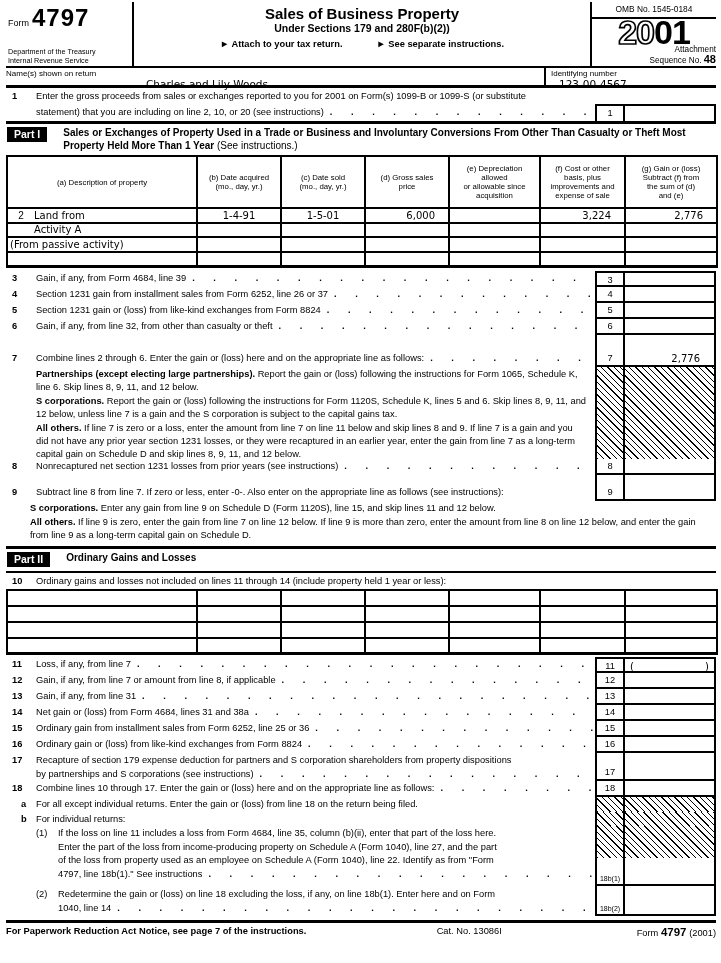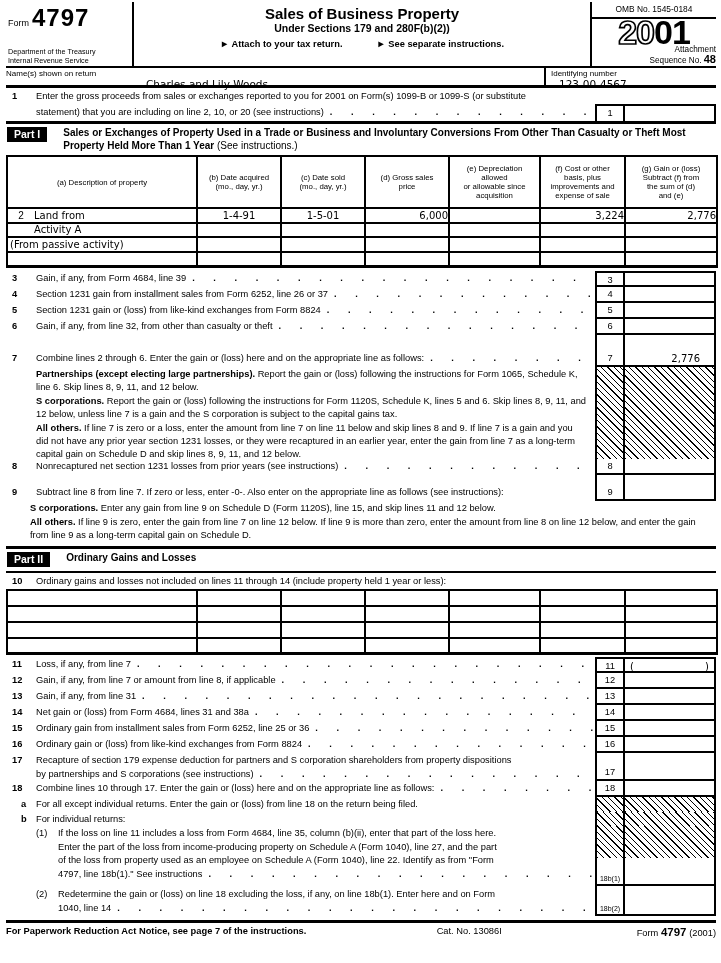--- a/index.html
+++ b/index.html
@@ -73,21 +73,21 @@
   .pnote { font-weight: normal; }
   
   table.ptable { border-collapse: collapse; width: 710px; table-layout: fixed; }
   table.ptable td, table.ptable th { border: 2px solid #000; overflow: hidden; }
   table.ptable { border-top: 2px solid #000; border-bottom: 3px solid #000; }
   th { font-size: 7.8px; font-weight: normal; line-height: 9px; white-space: pre-line; vertical-align: middle; text-align: center; padding: 1px 0; }
   thead tr { height: 52px; }
   tbody tr { height: 14.5px; }
   td { font-family: "DejaVu Sans", sans-serif; font-size: 10px; }
   td.ctr { text-align: center; }
-  td.rt { text-align: right; padding-right: 0; }
+  td.rt { text-align: right; padding-right: 13px; }
   .desccell { display: flex; }
   .rno { width: 26px; text-align: center; font-family: "Liberation Sans", sans-serif; flex: none; }
   .desccell.flush .rno { width: 2px; }
   
   .paras { flex: 1; min-width: 0; padding-right: 8px; line-height: 13px; padding-top: 1px; }
   .para { margin-bottom: 1px; }
   .fullparas { margin-left: 24px; line-height: 13px; padding-top: 1px; }
   .lead { font-weight: bold; }
   
   .footer { display: flex; border-top: 3px solid #000; padding-top: 3px; margin-top: 4px; font-size: 9.3px; }

